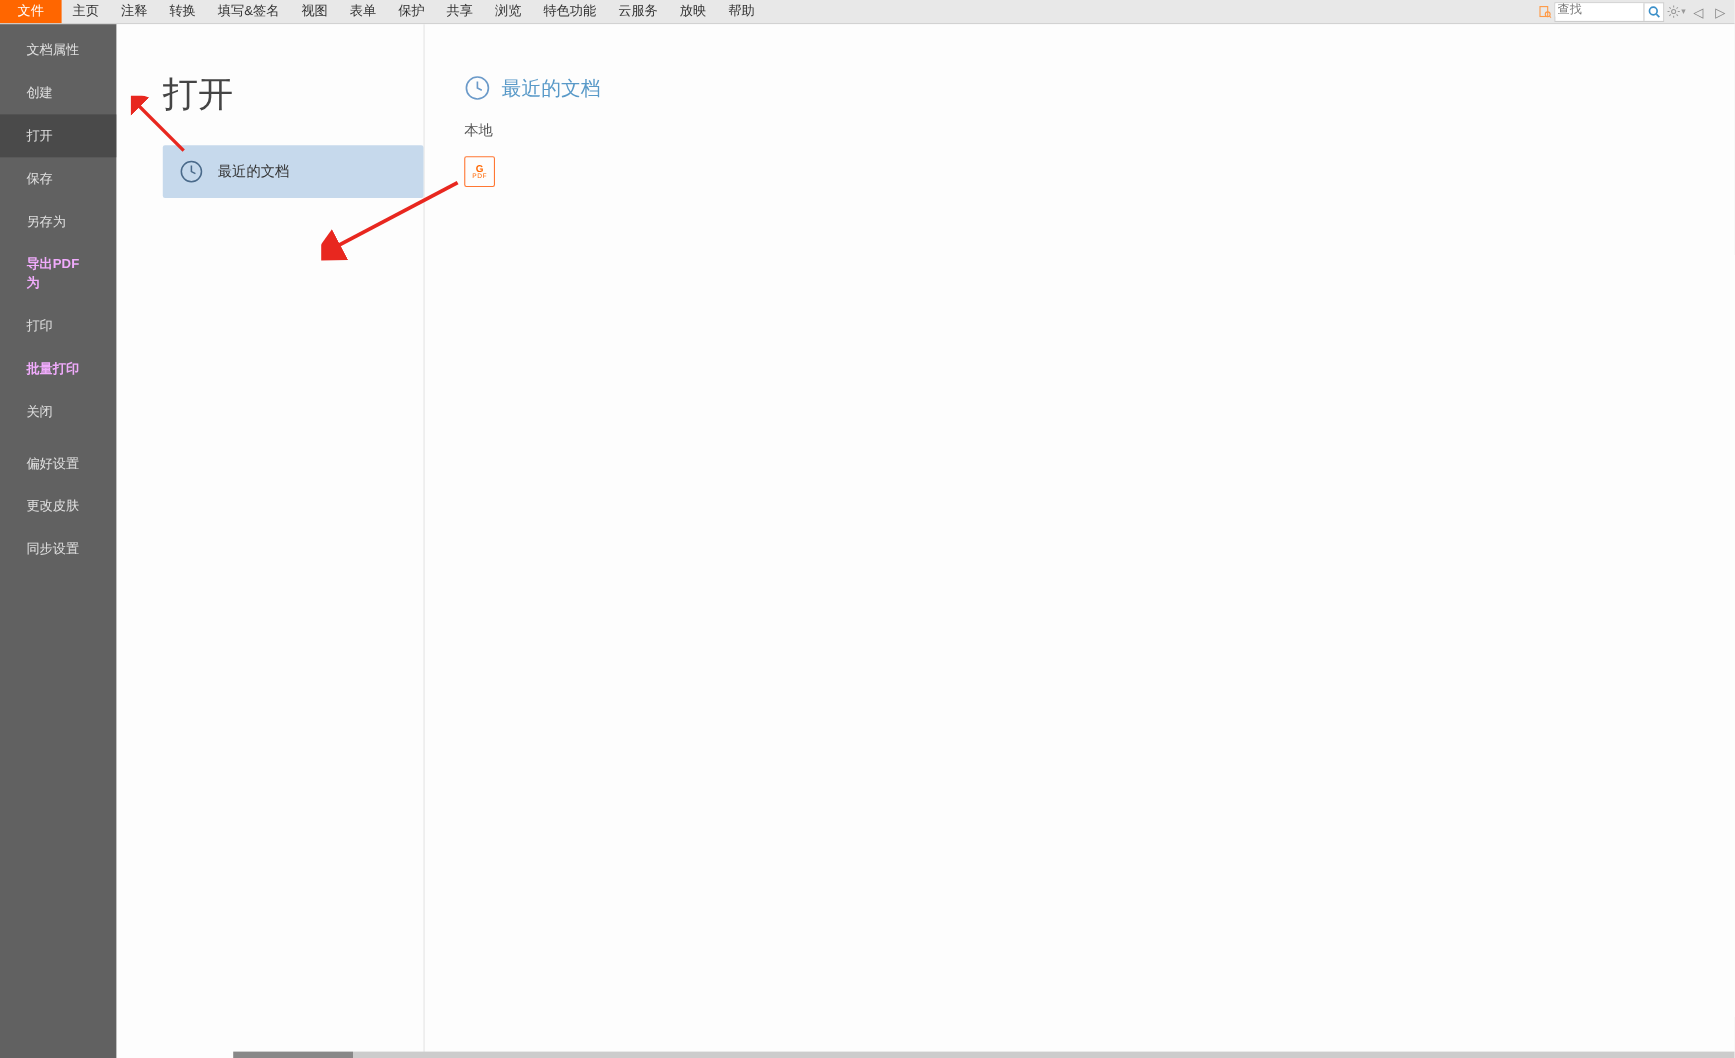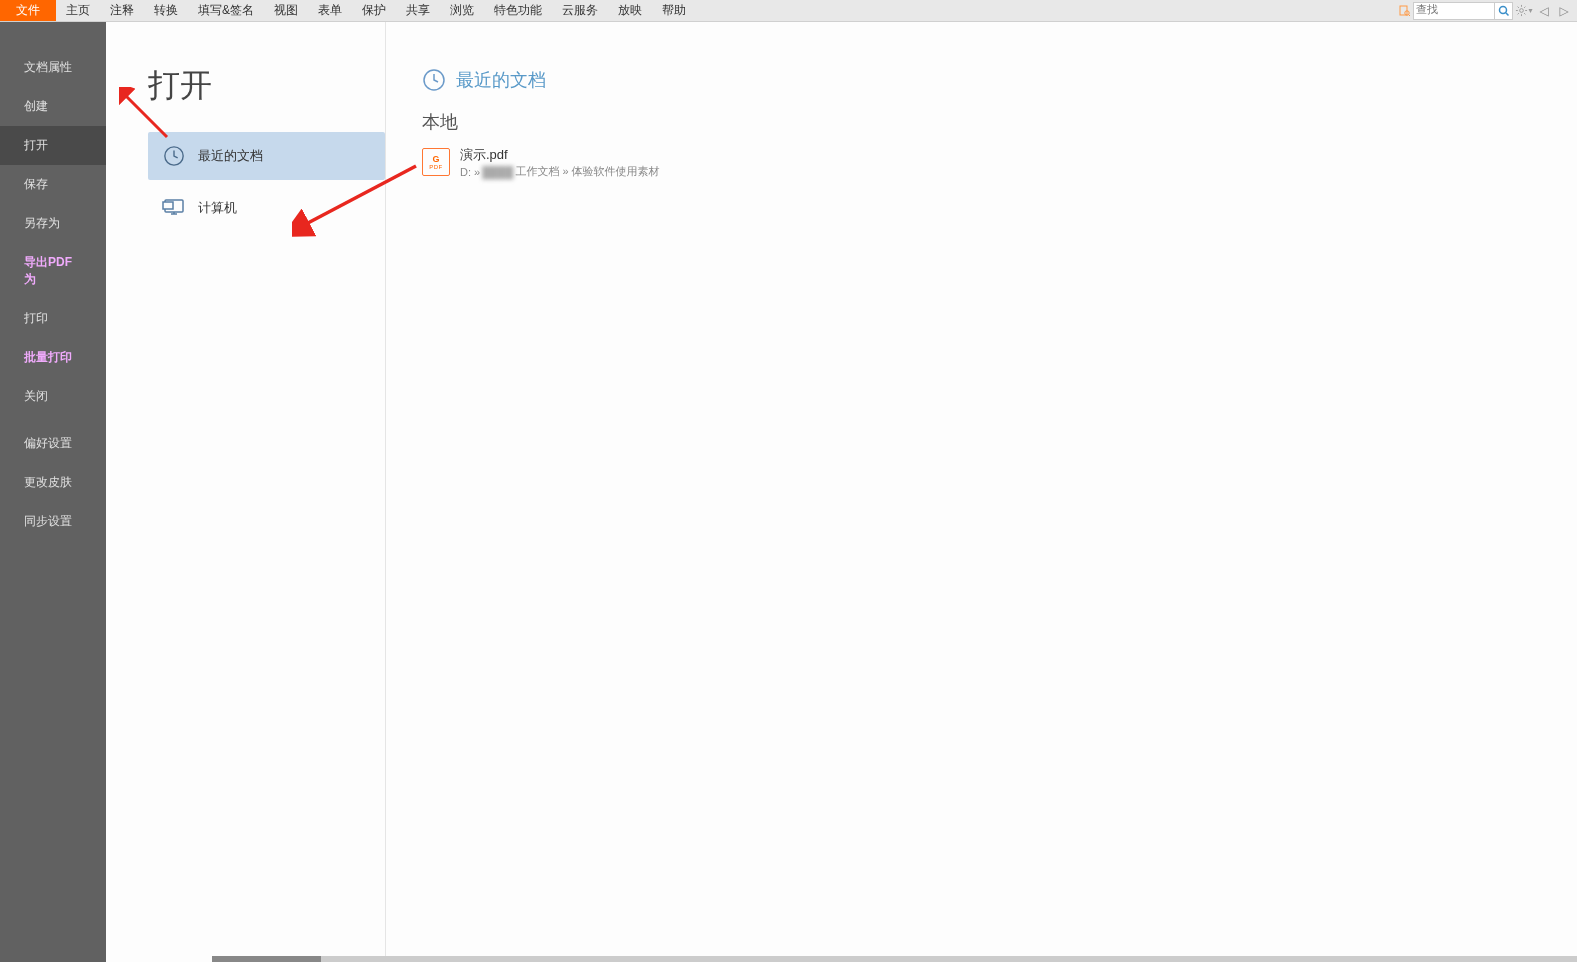--- a/index.html
+++ b/index.html
@@ -13,40 +13,40 @@
     .search-area { display: flex; align-items: flex-start; border: 1px solid #ccc; background: #fff; height: 18px; }
     .search-icon-left { width: 16px; height: 16px; display: flex; align-items: center; justify-content: center; color: #ff9944; font-size: 11px; }
     .search-input { border: none; outline: none; font-size: 11px; width: 80px; padding: 0 2px; color: #888; }
     .search-btn { width: 18px; height: 16px; display: flex; align-items: center; justify-content: center; color: #3b8fc9; border-left: 1px solid #ccc; }
     .gear-btn, .nav-btn { width: 18px; height: 18px; display: flex; align-items: center; justify-content: center; color: #888; font-size: 12px; margin-left: 2px; cursor: pointer; }
     
     
     .main-wrap { display: flex; height: calc(100% - 22px); width: 100%; }
     
     
-    .sidebar { width: 106px; background: #616161; display: flex; flex-direction: column; padding-top: 26px; }
+    .sidebar { width: 106px; background: #616161; display: flex; flex-direction: column; padding-top: 4px; }
     .side-item { color: #e0e0e0; font-size: 12px; padding: 11px 24px; cursor: pointer; }
     .side-item.selected { background: #4a4a4a; }
     .side-item.disabled { color: #f0abfc; font-weight: bold; }
     .side-gap { height: 8px; }
     
     
     .content { flex: 1; background: #fdfdfd; display: flex; position: relative; }
     .panel-left { width: 280px; padding: 42px 0 0 42px; border-right: 1px solid #e5e5e5; }
     .page-title { font-size: 32px; color: #444; font-weight: 300; margin-bottom: 24px; }
     .loc-list { display: flex; flex-direction: column; gap: 4px; }
     .loc-item { display: flex; align-items: center; padding: 12px 14px; cursor: pointer; border-radius: 2px; gap: 12px; }
     .loc-item.selected { background: #c6d9ec; }
     .loc-icon { width: 24px; height: 24px; display: flex; align-items: center; justify-content: center; }
     .loc-label { font-size: 13px; color: #333; }
     
     .panel-right { flex: 1; padding: 46px 0 0 36px; }
     .section-hdr { display: flex; align-items: center; gap: 10px; margin-bottom: 18px; }
     .section-title { font-size: 18px; color: #5899c8; font-weight: 400; }
-    .sub-label { font-size: 18px; color: #555; margin-bottom: 8px; }
+    .sub-label { font-size: 13px; color: #555; margin-bottom: 8px; }
     .file-row { display: flex; align-items: flex-start; gap: 10px; padding: 4px 0; cursor: pointer; }
     .file-icon { width: 28px; height: 28px; border: 1.5px solid #ff7733; border-radius: 2px; display: flex; flex-direction: column; align-items: center; justify-content: center; margin-top: 2px; }
     .file-icon-g { font-size: 9px; font-weight: bold; color: #ff6600; line-height: 1; }
     .file-icon-t { font-size: 6px; color: #ff6600; letter-spacing: 0.5px; }
     .file-meta { display: flex; flex-direction: column; }
     .file-name { font-size: 13px; color: #333; }
     .file-path { font-size: 11px; color: #888; display: flex; align-items: center; gap: 2px; }
     .path-blur { filter: blur(2px); color: #aaa; }
     
     
@@ -119,54 +119,39 @@
       <div class="loc-list" id="loc-slot">
           <div class="loc-item selected">
             <span class="loc-icon">
               <svg width="22" height="22" viewBox="0 0 24 24" class="clock-svg">
                 <circle cx="12" cy="12" r="10"></circle>
                 <path d="M12 6v6l4 2"></path>
               </svg>
             </span>
             <span class="loc-label">最近的文档</span>
           </div>
-          <div class="loc-item">
-            <span class="loc-icon">
-              <svg width="24" height="22" viewBox="0 0 24 22">
-                <rect x="3" y="3" width="18" height="12" rx="1" fill="none" stroke="#5a7fa5" stroke-width="1.5"></rect>
-                <rect x="1" y="5" width="10" height="7" fill="#fdfdfd" stroke="#5a7fa5" stroke-width="1.5"></rect>
-                <line x1="9" y1="17" x2="15" y2="17" stroke="#5a7fa5" stroke-width="1.5"></line>
-                <line x1="12" y1="15" x2="12" y2="17" stroke="#5a7fa5" stroke-width="1.5"></line>
-              </svg>
-            </span>
-            <span class="loc-label">计算机</span>
-          </div>
         </div>
     </div>
 
     <div class="panel-right">
       <div class="section-hdr">
         <span class="loc-icon">
           <svg width="26" height="26" viewBox="0 0 24 24" class="clock-svg big-clock">
               <circle cx="12" cy="12" r="10"></circle>
               <path d="M12 6v6l4 2"></path>
             </svg>
         </span>
         <span class="section-title">最近的文档</span>
       </div>
       <div class="sub-label">本地</div>
       <div id="files-slot">
           <div class="file-row">
             <div class="file-icon">
               <span class="file-icon-g">G</span>
               <span class="file-icon-t">PDF</span>
-            </div>
-            <div class="file-meta">
-              <span class="file-name">演示.pdf</span>
-              <span class="file-path">D: » <span class="path-blur">████</span>工作文档 » 体验软件使用素材</span>
             </div>
           </div>
         </div>
     </div>
 
     <svg class="arrow-annot arrow1" width="52" height="56">
       <defs>
           <marker id="ah1" markerWidth="8" markerHeight="8" refX="1" refY="4" orient="auto">
             <polygon points="0 0, 8 4, 0 8" fill="#e8271f"></polygon>
           </marker>

